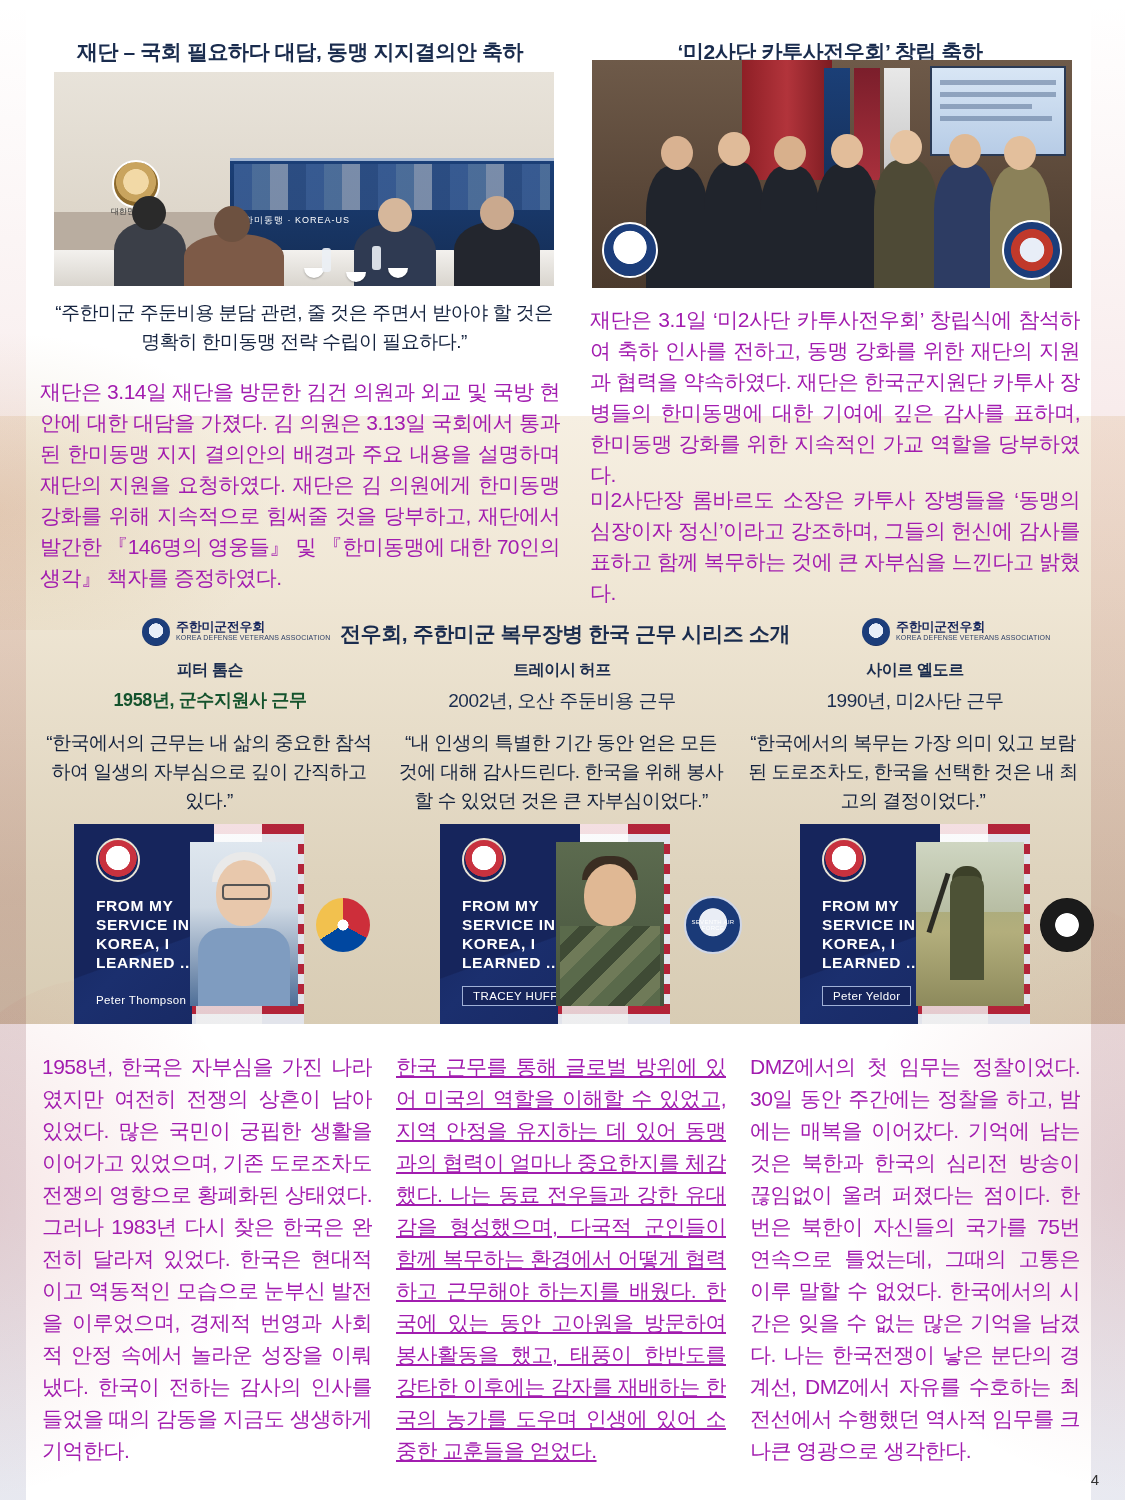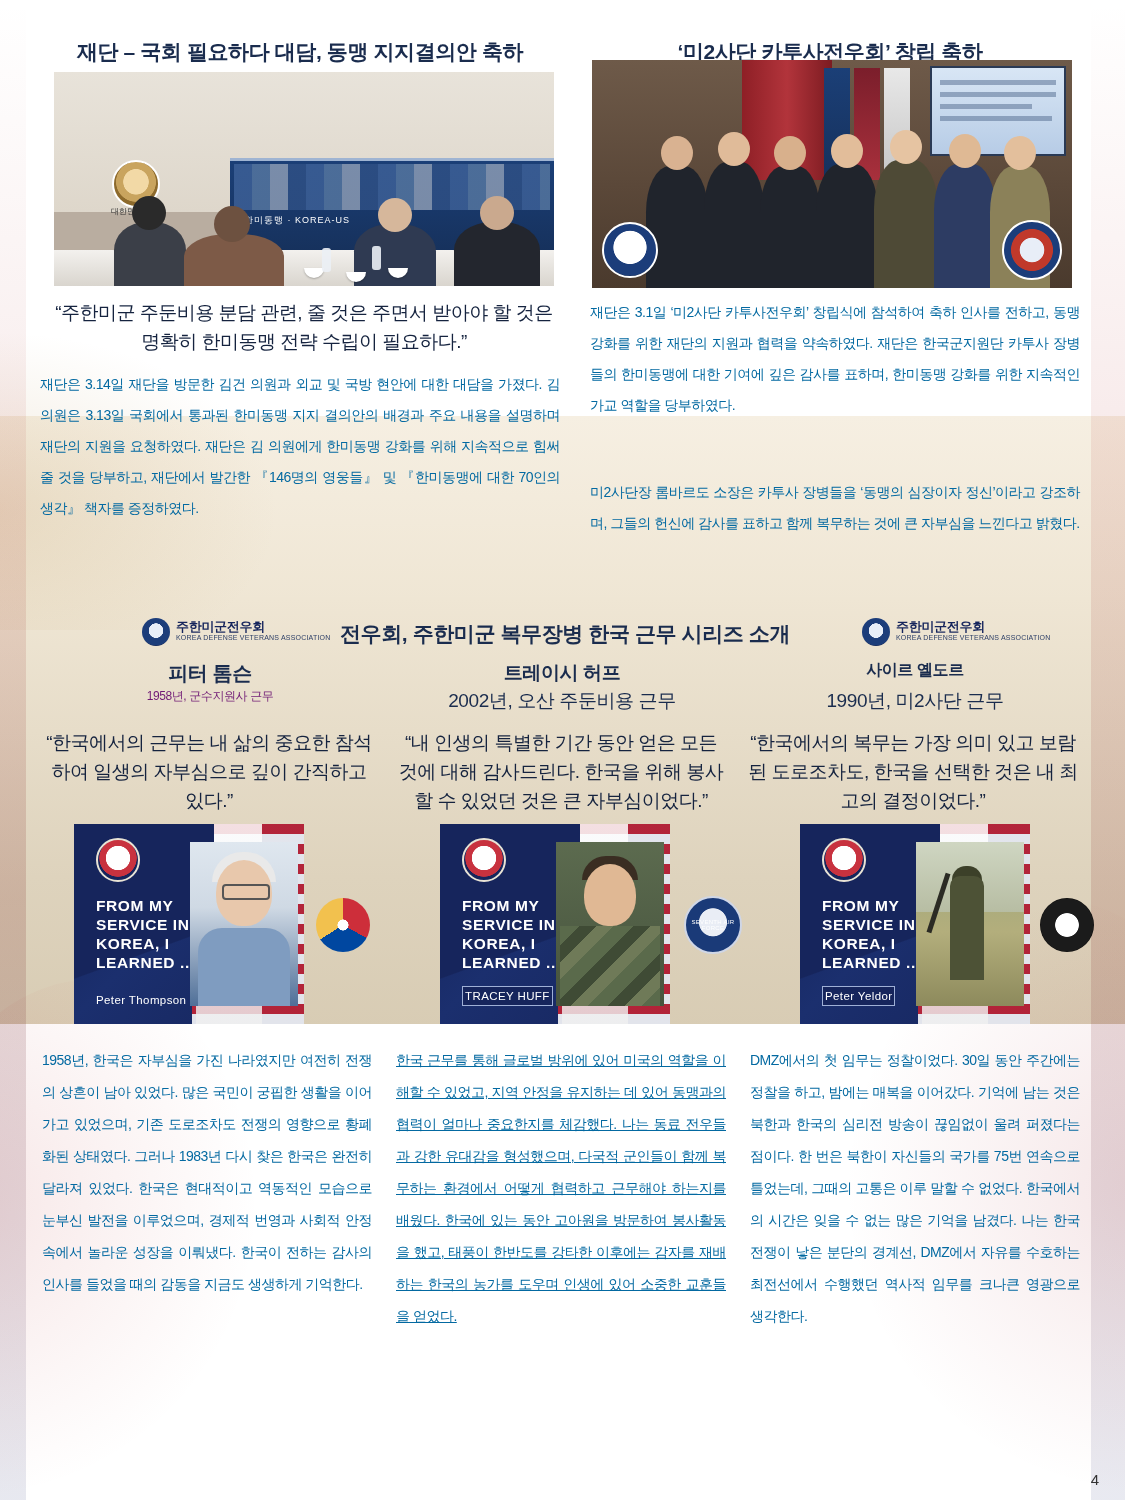--- a/index.html
+++ b/index.html
@@ -76,26 +76,27 @@
   .hd {
     position: absolute;
     font-size: 21px;
     font-weight: bold;
     color: #1a2c4e;
     text-align: center;
     letter-spacing: -0.4px;
   }
   .body-ko {
     position: absolute;
-    font-size: 14px;
+    font-size: 21px;
     line-height: 31px;
-    color: #0369a1;
+    color: #a21caf;
     text-align: justify;
     text-justify: inter-character;
     letter-spacing: -0.5px;
+    margin-top: 7px;
   }
   .quote {
     position: absolute;
     font-size: 19px;
     line-height: 29px;
     color: #15233f;
     text-align: center;
     letter-spacing: -0.5px;
   }
 
@@ -229,21 +230,21 @@
   .bookcard .btitle {
     position:absolute; left:22px; top:72px; width:118px;
     color:#ffffff; font-size:15.5px; font-weight:bold; line-height:19px; letter-spacing:.6px;
     font-family: "Liberation Sans", sans-serif;
   }
   .bookcard .bname {
     position:absolute; left:22px; bottom:18px;
     color:#ffffff; font-size:11.5px; letter-spacing:.4px;
   }
   .bookcard .bname.badge {
-    background:#16255c; padding:3px 2px; border:1px solid #9fb0d6;
+    background:#16255c; padding:3px 10px; border:1px solid #9fb0d6;
   }
   .bookcard .portrait {
     position:absolute; right:6px; top:18px; width:108px; height:164px;
     overflow:hidden; border:0;
   }
   .portrait.p-thompson { background: linear-gradient(180deg,#dfe7ef 0%, #cfd9e4 40%, #4f6f98 100%); }
   .portrait.p-thompson .face { position:absolute; left:26px; top:18px; width:56px; height:66px; border-radius:50% 50% 46% 46%; background:#e8c8ac; }
   .portrait.p-thompson .hair { position:absolute; left:22px; top:10px; width:64px; height:30px; border-radius:32px 32px 0 0; background:#e9e9e9; }
   .portrait.p-thompson .glass { position:absolute; left:32px; top:42px; width:44px; height:12px; border:2px solid #555; border-radius:4px; }
   .portrait.p-thompson .shirt { position:absolute; left:8px; top:86px; width:92px; height:78px; border-radius:24px 24px 0 0; background:#7f9cc0; }
@@ -392,24 +393,24 @@
 </div>
 
 <div class="hd" style="left:320px; top:620px; width:490px; font-size:21px;">전우회, 주한미군 복무장병 한국 근무 시리즈 소개</div>
 
 <div class="assoc-logo" style="left:862px; top:617px;">
   <div class="circ"></div>
   <div class="l1">주한미군전우회</div>
   <div class="l2">KOREA DEFENSE VETERANS ASSOCIATION</div>
 </div>
 
-<div class="hd" style="left:40px; top:660px; width:340px; font-size:20px;">피터 톰슨</div>
-<div class="hd" style="left:40px; top:688px; width:340px; font-size:12px; font-weight:normal; color:#701a75;">1958년, 군수지원사 근무</div>
-
-<div class="hd" style="left:392px; top:660px; width:340px; font-size:19px;">트레이시 허프</div>
+<div class="hd" style="left:40px; top:660px; width:340px; font-size:16px;">피터 톰슨</div>
+<div class="hd" style="left:40px; top:688px; width:340px; font-size:18px; font-weight:bold; color:#14532d;">1958년, 군수지원사 근무</div>
+
+<div class="hd" style="left:392px; top:660px; width:340px; font-size:16px;">트레이시 허프</div>
 <div class="hd" style="left:392px; top:688px; width:340px; font-size:19px; font-weight:normal;">2002년, 오산 주둔비용 근무</div>
 
 <div class="hd" style="left:745px; top:660px; width:340px; font-size:16px;">사이르 옐도르</div>
 <div class="hd" style="left:745px; top:688px; width:340px; font-size:19px; font-weight:normal;">1990년, 미2사단 근무</div>
 
 <div class="quote" style="left:44px; top:728px; width:330px;">“한국에서의 근무는 내 삶의 중요한 참석하여 일생의 자부심으로 깊이 간직하고 있다.”</div>
 <div class="quote" style="left:396px; top:728px; width:330px;">“내 인생의 특별한 기간 동안 얻은 모든 것에 대해 감사드린다. 한국을 위해 봉사할 수 있었던 것은 큰 자부심이었다.”</div>
 <div class="quote" style="left:748px; top:728px; width:330px;">“한국에서의 복무는 가장 의미 있고 보람된 도로조차도, 한국을 선택한 것은 내 최고의 결정이었다.”</div>
 
 <div class="bookcard" style="left:74px; top:824px;">

